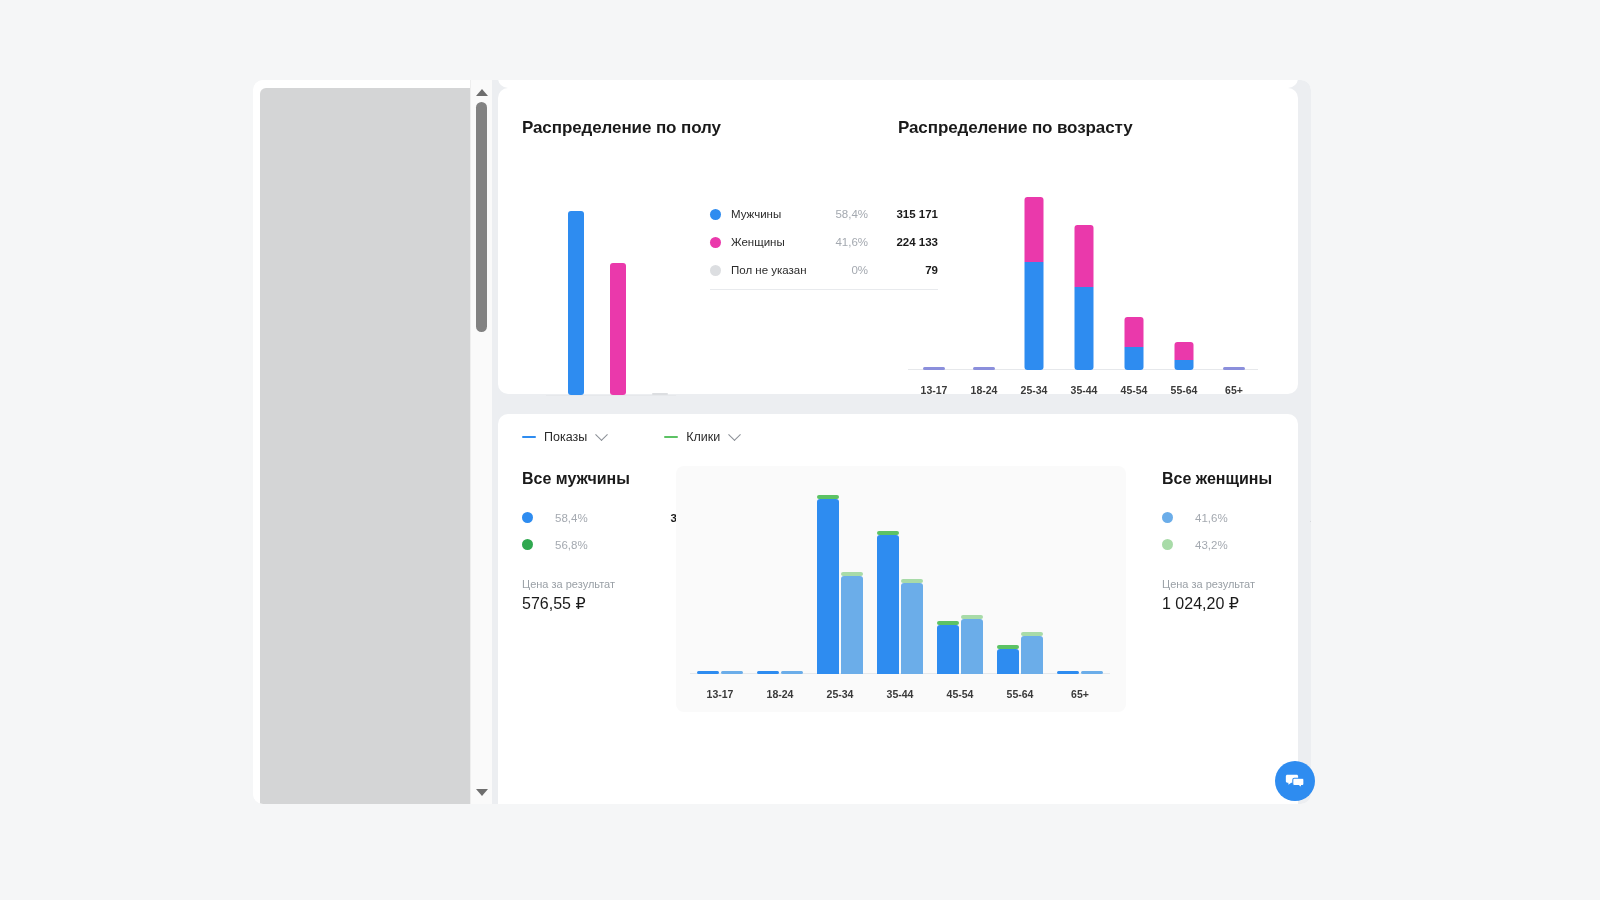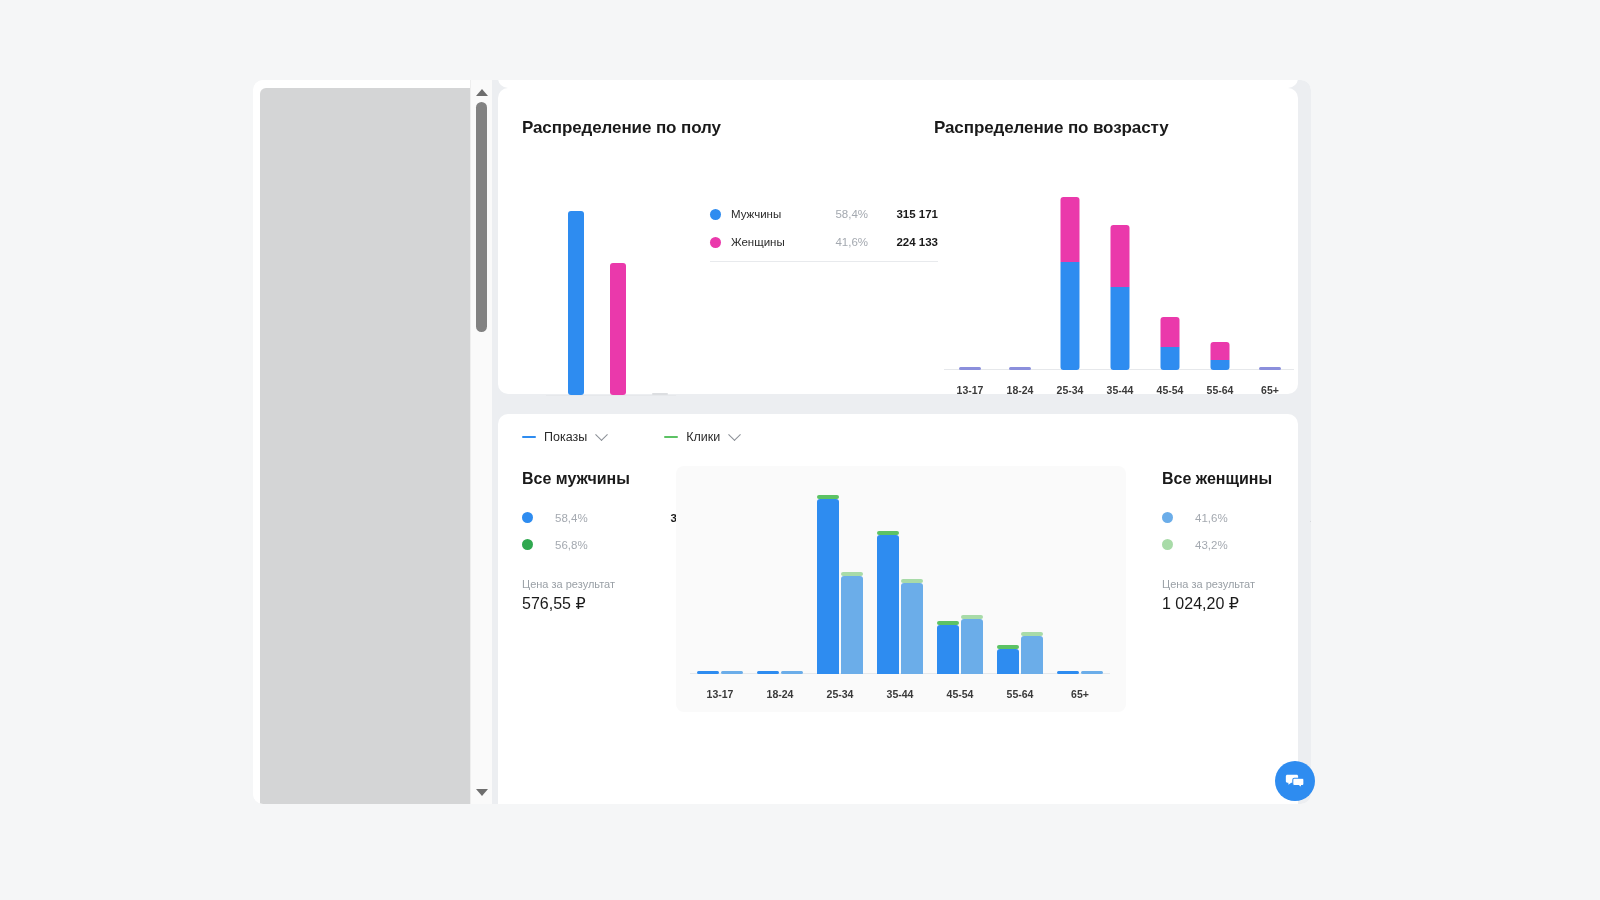--- a/index.html
+++ b/index.html
@@ -133,21 +133,21 @@
     height: 1px; background: #e8eaed; margin: 5px 0 0 0;
   }
   .legend-total {
     display: flex; align-items: center;
     height: 28px; font-size: 11.5px; font-weight: bold; color: #1a1a1a;
   }
   .legend-total .t-label { flex: 1 1 auto; }
   .legend-total .t-val { width: 70px; text-align: right; }
 
   
-  .age-block { position: absolute; left: 436px; top: 30px; width: 366px; }
+  .age-block { position: absolute; left: 400px; top: 30px; width: 366px; }
   .age-chart {
     position: absolute; left: 0px; top: 62px;
     width: 366px; height: 222px;
   }
   .age-base {
     position: absolute; left: 10px; bottom: 32px;
     width: 350px; height: 1px; background: #e6e8eb;
   }
   .age-col {
     position: absolute; bottom: 32px; width: 52px;
@@ -291,20 +291,26 @@
             <span class="legend-label">Мужчины</span>
             <span class="legend-pct">58,4%</span>
             <span class="legend-val">315 171</span>
           </div>
           <div class="legend-row">
             <span class="legend-dot" style="background:#ea39ab"></span>
             <span class="legend-label">Женщины</span>
             <span class="legend-pct">41,6%</span>
             <span class="legend-val">224 133</span>
           </div>
+          <div class="legend-row">
+            <span class="legend-dot" style="background:#dcdee1"></span>
+            <span class="legend-label">Пол не указан</span>
+            <span class="legend-pct">0%</span>
+            <span class="legend-val">79</span>
+          </div>
           <div class="legend-sep"></div>
         </div>
       </div>
 
       <div class="age-block">
         <div class="card-title">Распределение по возрасту</div>
 
         <div class="age-chart">
           <div class="age-base"></div>
 

